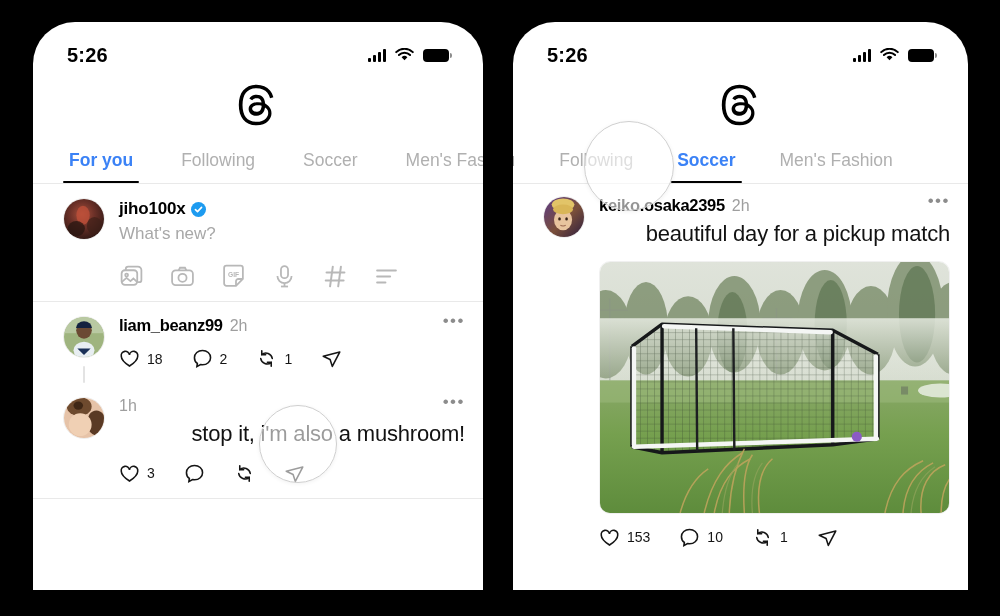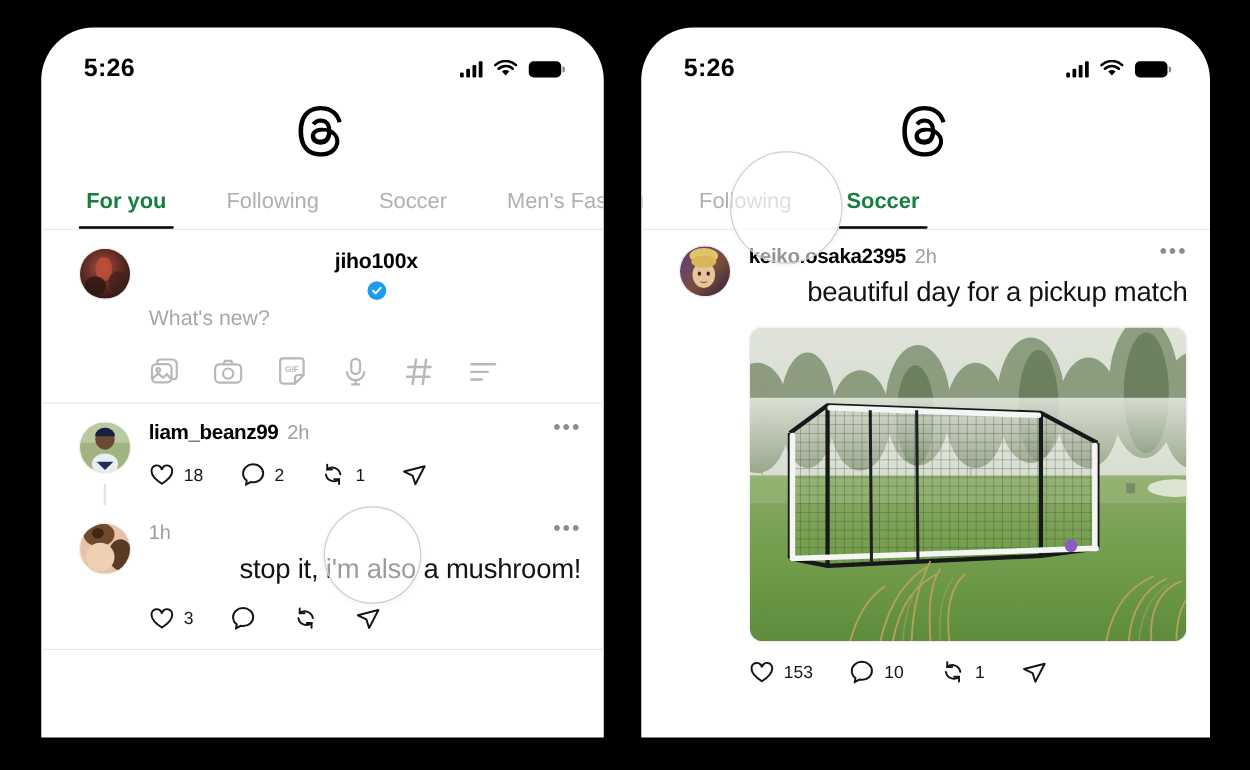--- a/index.html
+++ b/index.html
@@ -47,37 +47,37 @@
   
   .tabs {
     position: relative; display: flex; align-items: flex-end;
     height: 48px; border-bottom: 1px solid #e9e9e9;
     padding-left: 0; white-space: nowrap;
   }
   .tab {
     font-size: 17.5px; color: #b0b0b0; font-weight: 400;
     padding: 0 0 12px 0; position: relative; flex: none;
   }
-  .tab.active { color: #15803d; font-weight: 700; text-align: center; }
+  .tab.active { color: #3b82f6; font-weight: 700; text-align: center; }
   .tab.active:after {
     content:""; position:absolute; left:-6px; right:-6px; bottom:0;
     height: 2.5px; background: #000; border-radius: 2px;
   }
   .tabs-left  { padding-left: 36px; gap: 48px; }
   .tabs-right { padding-left: 0;    gap: 44px; margin-left: -26px; }
 
   
   .composer { display: flex; padding: 14px 0 12px 30px; }
   .avatar {
     width: 42px; height: 42px; border-radius: 50%;
     flex: none; overflow: hidden; position: relative;
     border: .5px solid rgba(0,0,0,.07);
   }
   .composer-body { flex: 1; padding-left: 14px; padding-top: 1px; }
-  .username-row { display:flex; align-items:center; gap:6px;flex-direction:column; }
+  .username-row { display:flex; align-items:center; gap:6px; }
   .username { font-size: 17px; font-weight: 700; color: #000; letter-spacing: -.2px; }
   .verified {
     width: 15px; height: 15px; border-radius: 50%; background: #1d9bf0;
     display:flex; align-items:center; justify-content:center; flex:none;
   }
   .verified svg { width: 9px; height: 9px; }
   .placeholder { font-size: 17px; color: #a8a8a8; margin-top: 5px; }
   .compose-icons { display: flex; gap: 26px; margin-top: 20px; align-items: center; }
   .compose-icons .ci { width: 25px; height: 25px; color: #b8b8b8; flex:none; }
   .compose-icons svg { width: 100%; height: 100%; display:block; }
@@ -359,20 +359,21 @@
     <div class="logo-row">
       <svg width="40" height="44" viewBox="0 0 40 44">
         <path d="M27.6 20.8c-.17-.08-.34-.16-.52-.23-.3-5.6-3.36-8.8-8.5-8.84h-.07c-3.07 0-5.63 1.31-7.2 3.7l2.82 1.94c1.18-1.79 3.03-2.17 4.38-2.17h.05c1.69.01 2.96.5 3.79 1.45.6.7 1.01 1.66 1.21 2.88a24.9 24.9 0 0 0-4.95-.24c-4.98.29-8.18 3.19-7.96 7.23.11 2.05 1.14 3.81 2.88 4.96 1.48.97 3.38 1.45 5.35 1.34 2.61-.14 4.65-1.13 6.08-2.95 1.08-1.38 1.77-3.17 2.07-5.42 1.24.75 2.16 1.73 2.67 2.92.86 2.01.91 5.32-1.78 8.01-2.36 2.36-5.2 3.38-9.48 3.41-4.75-.04-8.34-1.56-10.67-4.53C5.67 31.44 4.54 27.4 4.5 22c.04-5.4 1.17-9.44 3.36-12.25C10.19 6.78 13.78 5.26 18.53 5.22c4.78.04 8.43 1.57 10.86 4.55 1.19 1.46 2.09 3.3 2.68 5.44l3.3-.88c-.72-2.64-1.85-4.91-3.39-6.79C28.86 3.72 24.29 1.75 18.54 1.71h-.02C12.78 1.75 8.26 3.73 5.1 7.6 2.29 11.05.84 15.85.8 21.99v.03c.04 6.13 1.49 10.93 4.3 14.38 3.16 3.87 7.68 5.85 13.42 5.89h.02c5.1-.04 8.7-1.37 11.66-4.34 3.88-3.87 3.76-8.72 2.48-11.7-.92-2.14-2.67-3.88-5.08-5.45zM18.7 28.68c-2.18.12-4.44-.86-4.55-2.93-.08-1.53 1.09-3.24 4.68-3.45.41-.02.81-.04 1.21-.04 1.3 0 2.52.13 3.63.37-.41 5.17-2.84 5.93-4.97 6.05z" fill="#000"></path>
       </svg>
     </div>
 
     <div class="tabs tabs-right">
       <div class="tab">you</div>
       <div class="tab">Following</div>
       <div class="tab active">Soccer</div>
+      <div class="tab">Men's Fashion</div>
     </div>
 
     <div class="post" style="padding-top:12px;">
       <div class="post-left">
         <div class="avatar">
           <svg viewBox="0 0 42 42">
             <defs>
                 <linearGradient id="av4" x1="0" y1="0" x2="1" y2="1">
               <stop offset="0%" stop-color="#5c3b86"></stop>
                   <stop offset="55%" stop-color="#7a4f3a"></stop>

